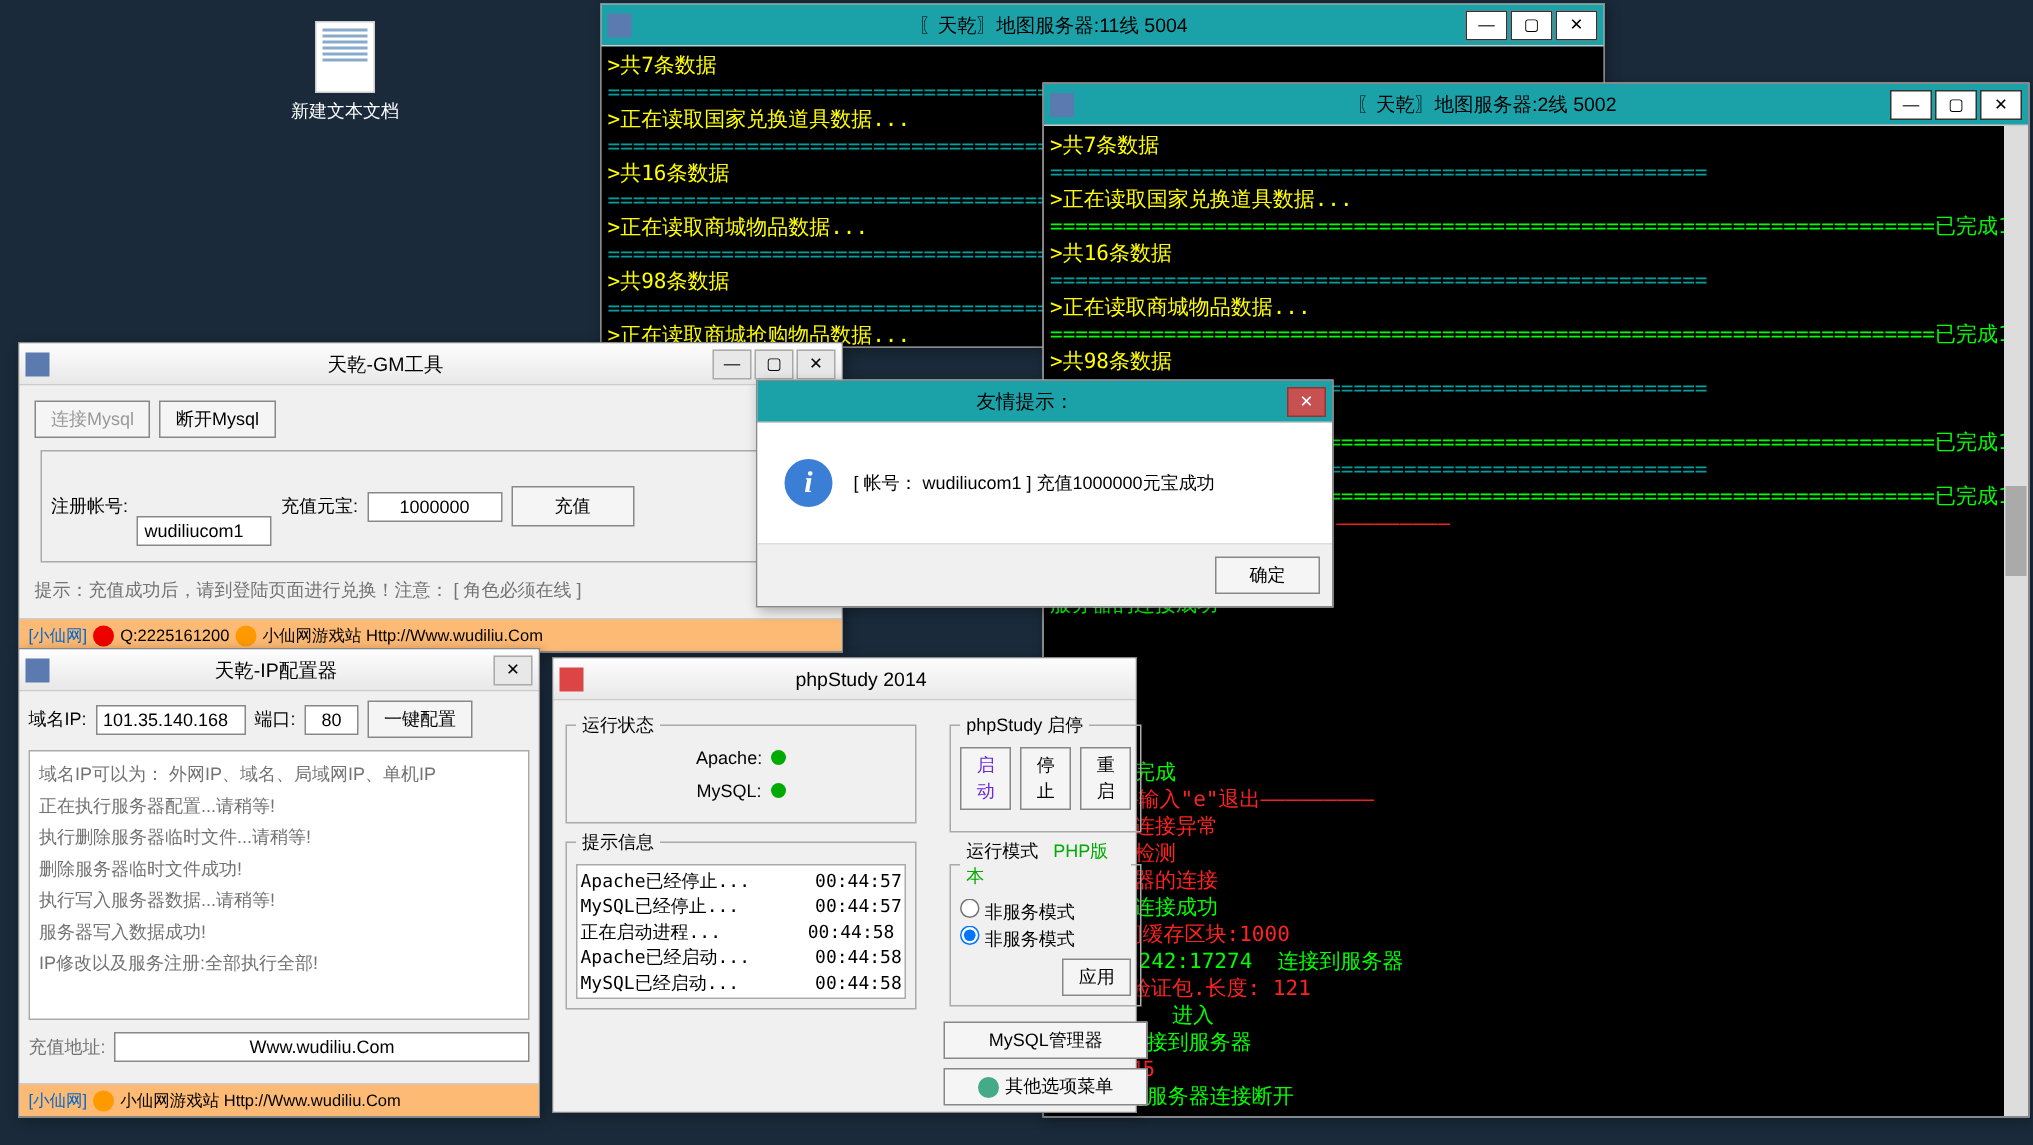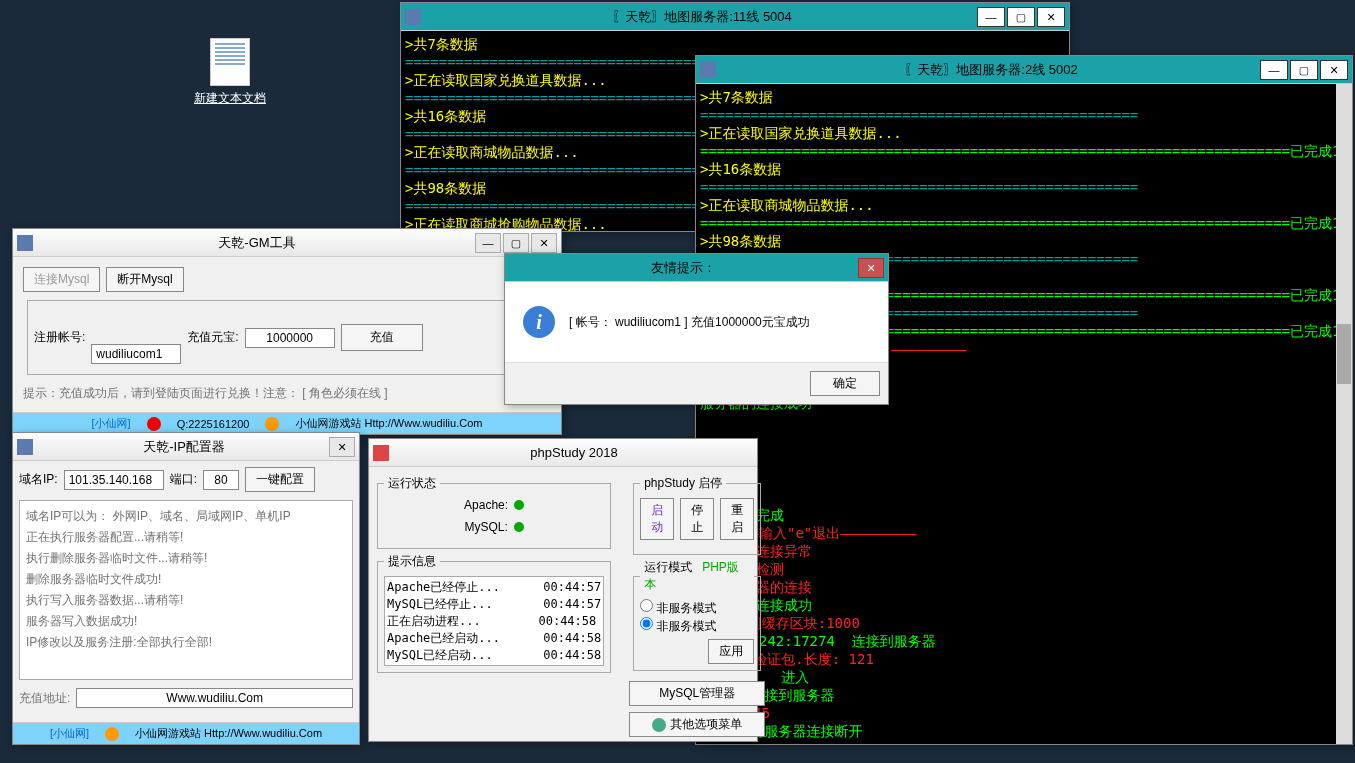--- a/index.html
+++ b/index.html
@@ -1,18 +1,18 @@
 <!DOCTYPE html>
 <html><head>
 <meta charset="utf-8">
 <style>
 * { box-sizing: border-box; margin: 0; padding: 0; }
 body { font-family: "SimSun", "Microsoft YaHei", sans-serif; font-size: 12px; background: #1a2a3a; width: 1355px; height: 763px; overflow: hidden; position: relative; }
 
-.desktop-icon { position: absolute; top: 38px; left: 190px; text-align: center; color: #fff; width: 80px; text-decoration: underline; }
+.desktop-icon { position: absolute; top: 14px; left: 190px; text-align: center; color: #fff; width: 80px; }
 .desktop-icon .icon-img { width: 40px; height: 48px; background: #fff; margin: 0 auto 4px; border: 1px solid #ccc; position: relative; }
 .desktop-icon .icon-img::before { content:''; position:absolute; top:4px; left:4px; right:4px; height:2px; background:#8ac; box-shadow:0 4px #8ac,0 8px #8ac,0 12px #8ac,0 16px #8ac,0 20px #8ac; }
 
 .window { position: absolute; background: #f0f0f0; border: 1px solid #888; box-shadow: 2px 2px 8px rgba(0,0,0,0.3); }
 .titlebar { background: linear-gradient(#fdfdfd, #e8e8e8); height: 28px; display: flex; align-items: center; padding: 0 4px; border-bottom: 1px solid #ccc; }
 .titlebar.teal { background: #1ba1a8; color:#000; }
 .titlebar .icon { width: 16px; height: 16px; background: #5a7ab0; margin-right: 6px; }
 .titlebar .title { flex: 1; text-align: center; font-size: 13px; }
 .winbtns { display: flex; gap: 2px; }
 .winbtn { width: 26px; height: 20px; background: #e8e8e8; border: 1px solid #aaa; font-size: 11px; line-height: 18px; text-align: center; cursor: pointer; }
@@ -29,21 +29,21 @@
 .panel-body { padding: 10px; background: #f0f0f0; }
 .btn { padding: 3px 10px; background: #f5f5f5; border: 1px solid #888; cursor: pointer; font-size: 12px; }
 .btn.wide { padding: 4px 28px; }
 input[type=text] { padding: 2px 4px; border: 1px solid #888; font-size: 12px; background:#fff; }
 .row { display: flex; align-items: center; gap: 6px; margin-bottom: 8px; }
 .red { color: #737373; }
 .blue { color: #06c; }
 fieldset { border: 1px solid #aaa; padding: 6px; margin: 4px; }
 legend { padding: 0 4px; font-size: 12px; }
 .status-dot { width:10px; height:10px; border-radius:50%; background:#0a0; display:inline-block; }
-.footer { background:#7dd3fc; border-top:1px solid #ccc; padding:3px 6px; font-size:11px; display:flex; align-items:center; gap:16px;justify-content:center; }
+.footer { background:#fdba74; border-top:1px solid #ccc; padding:3px 6px; font-size:11px; display:flex; align-items:center; gap:4px; }
 .qq-icon { width:14px; height:14px; background:#e00; border-radius:50%; display:inline-block; }
 .globe-icon { width:14px; height:14px; background:#f90; border-radius:50%; display:inline-block; }
 .gear-icon { width:14px; height:14px; background:#4a8; border-radius:50%; display:inline-block; }
 .info-icon { width:32px; height:32px; background:#3a7fd5; border-radius:50%; color:#fff; font-size:20px; line-height:32px; text-align:center; font-weight:bold; font-style:italic; font-family:serif; }
 .scrollbar-v { position:absolute; right:0; top:28px; bottom:0; width:16px; background:#ddd; }
 .scrollbar-thumb { background:#aaa; width:14px; margin:1px; }
 </style>
 </head>
 <body>
 
@@ -203,21 +203,21 @@
   <div class="footer">
     <span class="blue">[小仙网]</span>
     <span class="globe-icon"></span>
     <span>小仙网游戏站 Http://Www.wudiliu.Com</span>
   </div>
 </div>
 
 <div class="window" style="left:368px; top:438px; width:390px;">
   <div class="titlebar">
     <span class="icon" style="background:#d44;"></span>
-    <span class="title">phpStudy 2018</span>
+    <span class="title">phpStudy 2014</span>
   </div>
   <div class="panel-body" style="padding:4px; display:flex; gap:14px;">
     <div style="flex:1;">
       <fieldset>
         <legend>运行状态</legend>
         <div class="row" style="justify-content:center;">
           <span>Apache:</span>
           <span class="status-dot"></span>
         </div>
         <div class="row" style="justify-content:center;">

